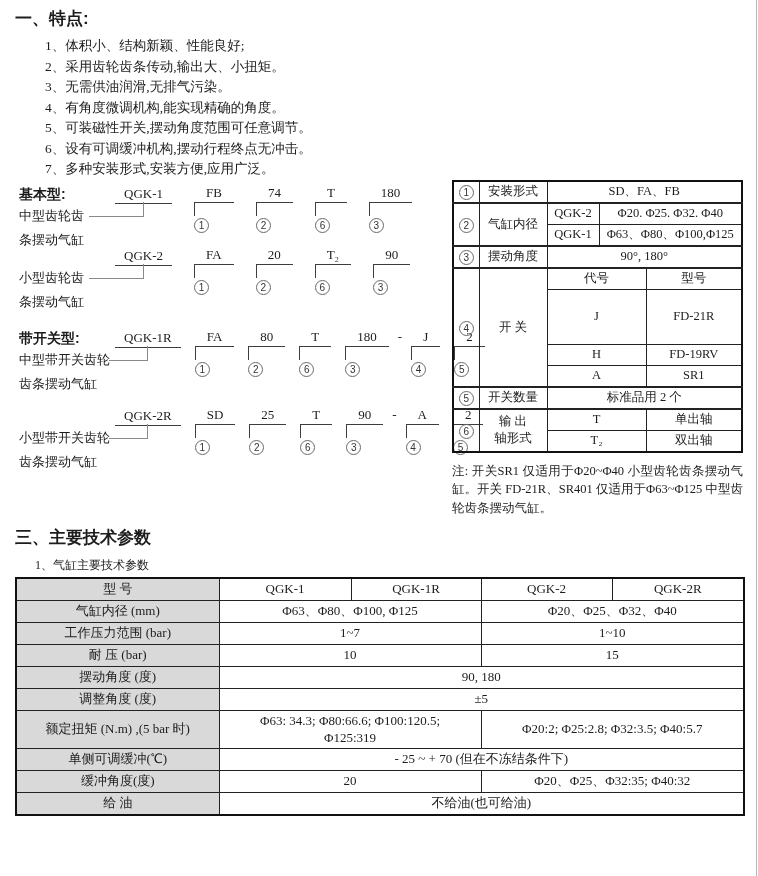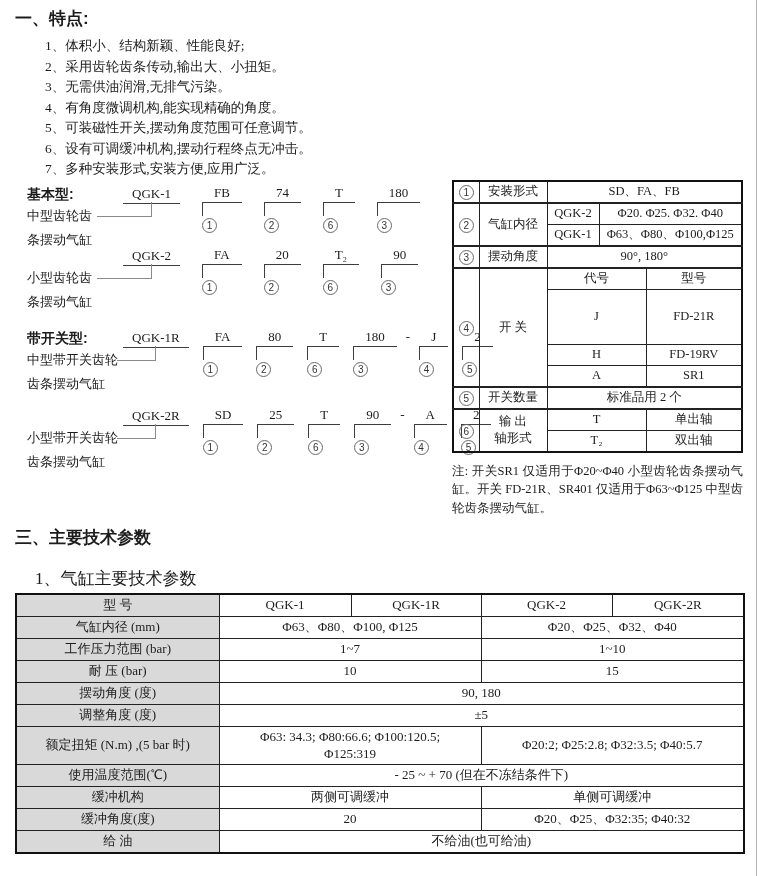--- a/index.html
+++ b/index.html
@@ -11,21 +11,21 @@
   
   .sec-title{font-family:"Liberation Sans",sans-serif;font-weight:bold;
              font-size:17px;line-height:22px;margin:0;}
   
   .features{margin:6px 0 0 30px;}
   .feature-item{font-size:13.5px;line-height:20.5px;}
 
   
   .sec2-title{margin-top:7px;}
   .models-wrap{position:relative;height:334px;margin-top:4px;}
-  .diagrams{position:absolute;left:12px;top:0;width:440px;}
+  .diagrams{position:absolute;left:4px;top:0;width:440px;}
   .diagram{display:flex;align-items:flex-start;height:64px;}
   .diagram.gap1{margin-bottom:-2px;}
   .diagram.gap2{margin-bottom:18px;}
   .diagram.gap3{margin-bottom:14px;}
   .d-left{width:96px;flex-shrink:0;}
   .d-type{height:20px;font-family:"Liberation Sans",sans-serif;font-weight:bold;font-size:14px;line-height:20px;}
   .d-desc{font-size:13px;line-height:24px;}
   .d-model{position:relative;flex-shrink:0;}
   .mtext{display:inline-block;border-bottom:1px solid #3d3d3d;padding:0 9px;height:18px;line-height:18px;font-size:13px;}
   .d-connector{position:absolute;top:18px;height:14px;left:-26px;right:50%;
@@ -43,21 +43,21 @@
   .right-col{position:absolute;top:-4px;right:2px;width:291px;}
   table.spec{border-collapse:collapse;width:291px;font-size:12.5px;border:2px solid #111;table-layout:fixed;}
   table.spec td{border:1px solid #222;text-align:center;padding:0 2px;height:20px;
                 overflow:hidden;white-space:nowrap;}
   table.spec tr.sec-top td{border-top-width:2px;}
   table.spec tr.tall td{height:54px;}
   .spec-note{margin-top:9px;font-size:12.5px;line-height:18.5px;text-align:justify;}
 
   
   .sec3-title{margin-top:9px;}
-  .sub-title{font-size:17px;margin:18px 0 3px 20px;}
+  .sub-title{font-size:12px;margin:8px 0 3px 20px;}
   table.params{border-collapse:collapse;width:730px;font-size:13px;border:2px solid #111;table-layout:fixed;}
   table.params th,table.params td{border:1px solid #222;text-align:center;height:21px;
                                   padding:0 3px;font-weight:normal;}
   table.params th{background:#d9d9d9;}
   table.params tr.tallrow th,table.params tr.tallrow td{height:37px;}
   .preline{white-space:pre-line;line-height:17px;}
 </style>
 </head>
 <body>
 
@@ -357,27 +357,22 @@
         <th>调整角度 (度)</th>
         <td colspan="4">±5</td>
       </tr>
       <tr class="tallrow">
         <th>额定扭矩 (N.m) ,(5 bar 时)</th>
         <td colspan="2" class="preline">Φ63: 34.3;  Φ80:66.6; Φ100:120.5;
 Φ125:319</td>
         <td colspan="2">Φ20:2;  Φ25:2.8;  Φ32:3.5;  Φ40:5.7</td>
       </tr>
       <tr>
-        <th>使用温度范围(℃)</th>
+        <th>单侧可调缓冲(℃)</th>
         <td colspan="4">- 25 ~ + 70 (但在不冻结条件下)</td>
-      </tr>
-      <tr>
-        <th>缓冲机构</th>
-        <td colspan="2">两侧可调缓冲</td>
-        <td colspan="2">单侧可调缓冲</td>
       </tr>
       <tr>
         <th>缓冲角度(度)</th>
         <td colspan="2">20</td>
         <td colspan="2">Φ20、Φ25、Φ32:35;  Φ40:32</td>
       </tr>
       <tr>
         <th>给    油</th>
         <td colspan="4">不给油(也可给油)</td>
       </tr>

